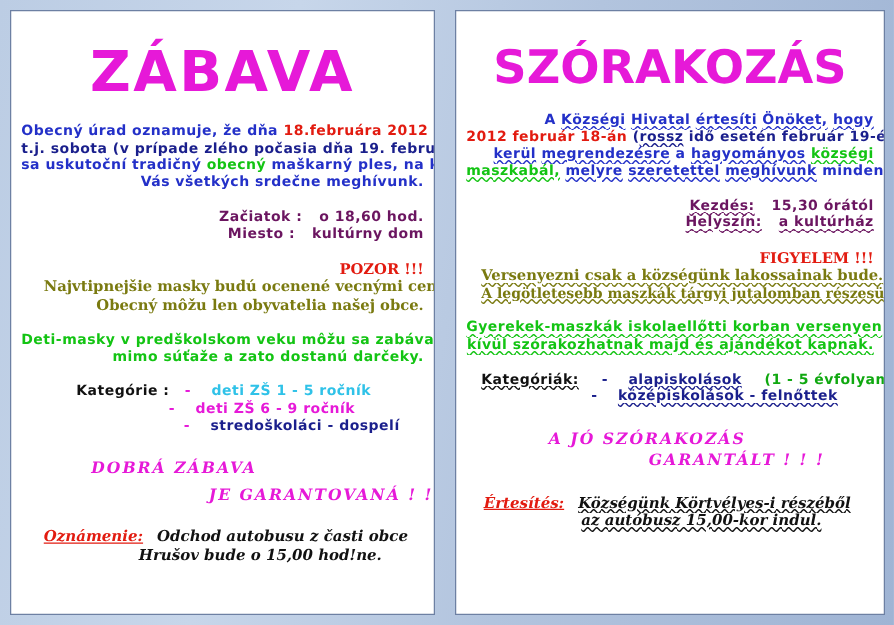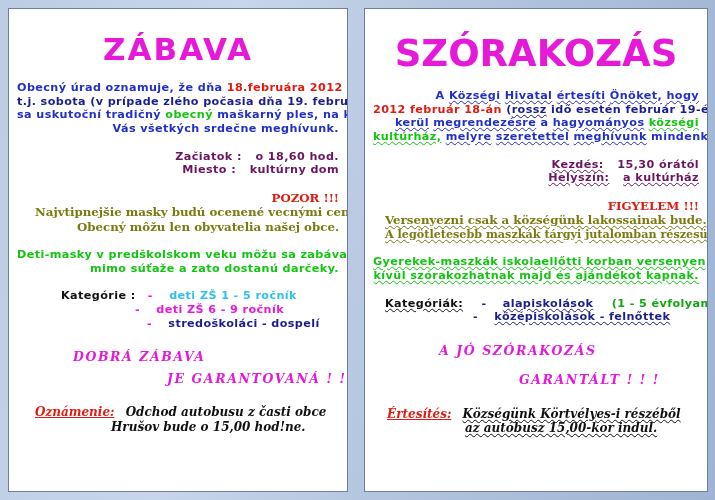--- a/index.html
+++ b/index.html
@@ -30,21 +30,21 @@
   }
 
   
   .title{
     text-align:center;
     font-family:"DejaVu Sans",sans-serif;
     font-weight:bold;
     color:#e619d8;
     letter-spacing:2px;
   }
-  .title-left{font-size:31px;margin-top:22px;}
+  .title-left{font-size:45px;margin-top:22px;}
   .title-right{font-size:37px;margin-top:23px;letter-spacing:0px;}
 
   
   .blk{padding:0 8px;}
   .line{
     white-space:nowrap;
     line-height:1.22;
   }
   .c-center{text-align:right;}
   .c-left{text-align:right;}
@@ -204,21 +204,21 @@
       <div class="line c-center comic">
         <span class="blue">A   </span><span class="blue u-wave">Községi</span><span class="blue">   </span><span class="blue u-wave">Hivatal</span><span class="blue">   </span><span class="blue u-wave">értesíti</span><span class="blue">   </span><span class="blue u-wave">Önöket,</span><span class="blue">   </span><span class="blue u-wave">hogy</span>
       </div>
       <div class="line c-center comic">
         <span class="red">2012 február 18-án</span><span class="navy">  (</span><span class="navy u-wave">rossz</span><span class="navy"> idő esetén  február  19-én)</span>
       </div>
       <div class="line c-center comic">
         <span class="blue u-wave">kerül</span><span class="blue">   </span><span class="blue u-wave">megrendezésre</span><span class="blue">   a   </span><span class="blue u-wave">hagyományos</span><span class="blue">   </span><span class="green u-wave">községi</span>
       </div>
       <div class="line c-center comic">
-        <span class="green u-wave">kultúrház,</span><span class="blue">  </span><span class="blue u-wave">melyre</span><span class="blue">  </span><span class="blue u-wave">szeretettel</span><span class="blue">  </span><span class="blue u-wave">meghívunk</span><span class="blue">  mindenkit.</span>
+        <span class="green u-wave">maszkabál,</span><span class="blue">  </span><span class="blue u-wave">melyre</span><span class="blue">  </span><span class="blue u-wave">szeretettel</span><span class="blue">  </span><span class="blue u-wave">meghívunk</span><span class="blue">  mindenkit.</span>
       </div>
     </div>
 
     <div class="gap-md"></div>
 
     <div class="blk">
       <div class="line c-center comic">
         <span class="plum u-wave">Kezdés:</span>
         <span class="sp" style="width:5px"></span>
         <span class="plum">15,30  órától</span>
@@ -257,21 +257,21 @@
       <div class="line comic" style="padding-left:100px">
         <span class="navy">-</span>
         <span class="sp" style="width:12px"></span><span class="navy u-wave">középiskolások - felnőttek</span>
       </div>
     </div>
 
     <div class="gap-lg"></div>
 
     <div class="blk">
       <div class="line stencil magenta" style="padding-left:66px">A   JÓ   SZÓRAKOZÁS</div>
-      <div class="line stencil magenta" style="padding-left:146px;margin-top:14px">GARANTÁLT    ! ! !</div>
+      <div class="line stencil magenta" style="padding-left:146px;margin-top:2px">GARANTÁLT    ! ! !</div>
     </div>
 
     <div class="gap-lg"></div>
 
     <div class="blk">
       <div class="line script" style="padding-left:14px">
         <span class="red u-line">Értesítés:</span>
         <span class="sp" style="width:7px"></span><span class="black u-wave">Községünk Körtvélyes-i részéből</span>
       </div>
       <div class="line script black u-wave" style="padding-left:92px">az autóbusz  15,00-kor  indul.</div>

